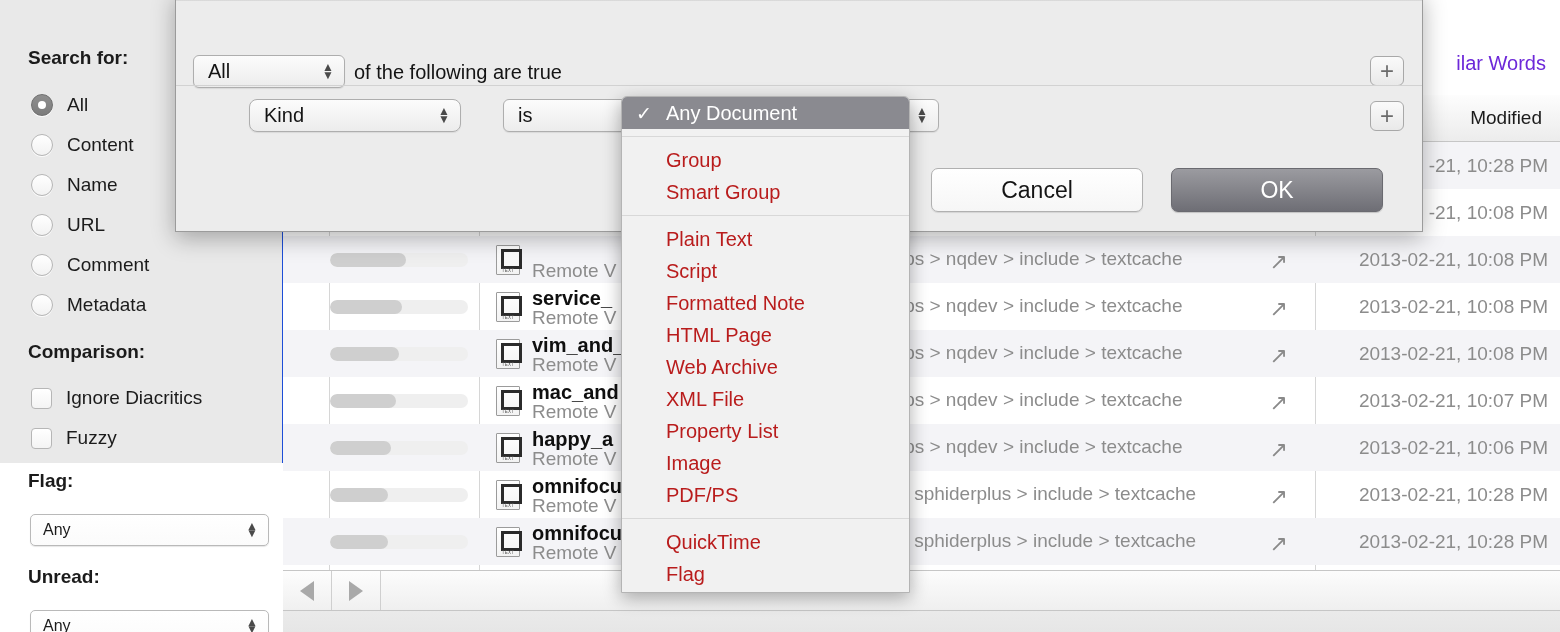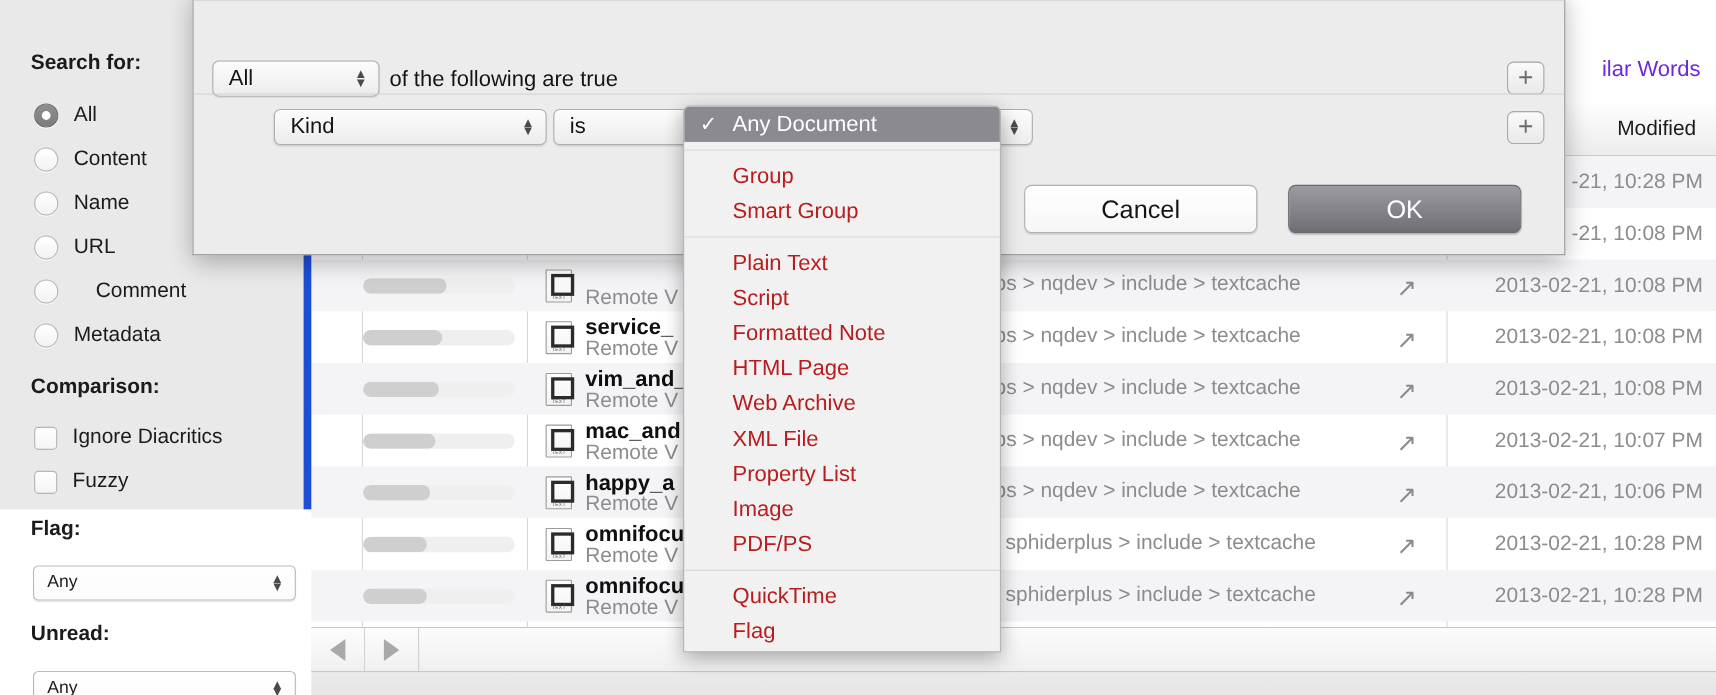--- a/index.html
+++ b/index.html
@@ -8,21 +8,21 @@
     font-family: "Liberation Sans", sans-serif;
     background: #ffffff;
     overflow: hidden;
   }
   #root { position: relative; width: 1560px; height: 632px; }
 
   
   .sidebar {
     position: absolute; left: 0; top: 0; width: 283px; height: 463px;
     background: #e9e9e9;
-    border-right: 7px solid #1d4ed8;
+    border-right: 1px solid #1d4ed8;
   }
   .sb-heading {
     font-size: 19px; font-weight: bold; color: #1b1b1b;
     position: absolute; left: 28px; white-space: nowrap;
   }
   .radio-row, .check-row {
     position: absolute; left: 31px; display: flex; align-items: center;
     white-space: nowrap;
   }
   .radio {
@@ -364,21 +364,21 @@
       <span class="radio-label">Content</span>
     </div>
     <div class="radio-row" style="top:174px;">
       <span class="radio"></span>
       <span class="radio-label">Name</span>
     </div>
     <div class="radio-row" style="top:214px;">
       <span class="radio"></span>
       <span class="radio-label">URL</span>
     </div>
-    <div class="radio-row" style="top:254px;gap:20px;">
+    <div class="radio-row" style="top:254px;">
       <span class="radio"></span>
       <span class="radio-label">Comment</span>
     </div>
     <div class="radio-row" style="top:294px;">
       <span class="radio"></span>
       <span class="radio-label">Metadata</span>
     </div>
 
     <div class="sb-heading" style="top:341px;">Comparison:</div>
 
@@ -420,21 +420,21 @@
           <i>▼</i>
         </span>
     </div>
     <div class="sheet-text" style="left:178px; top:68px;">of the following are true</div>
     <div class="plus-btn" style="left:1194px; top:63px;">
       <span>+</span>
     </div>
 
     <div class="crit-sep"></div>
 
-    <div class="sheet-popup" style="left:73px; top:106px; width:248px;">
+    <div class="sheet-popup" style="left:73px; top:106px; width:212px;border-radius:8px;">
       <span class="pv">Kind</span>
       <span class="chev">
           <i>▲</i>
           <i>▼</i>
         </span>
     </div>
     <div class="sheet-popup" style="left:327px; top:106px; width:155px;">
       <span class="pv">is</span>
       <span class="chev">
           <i>▲</i>

